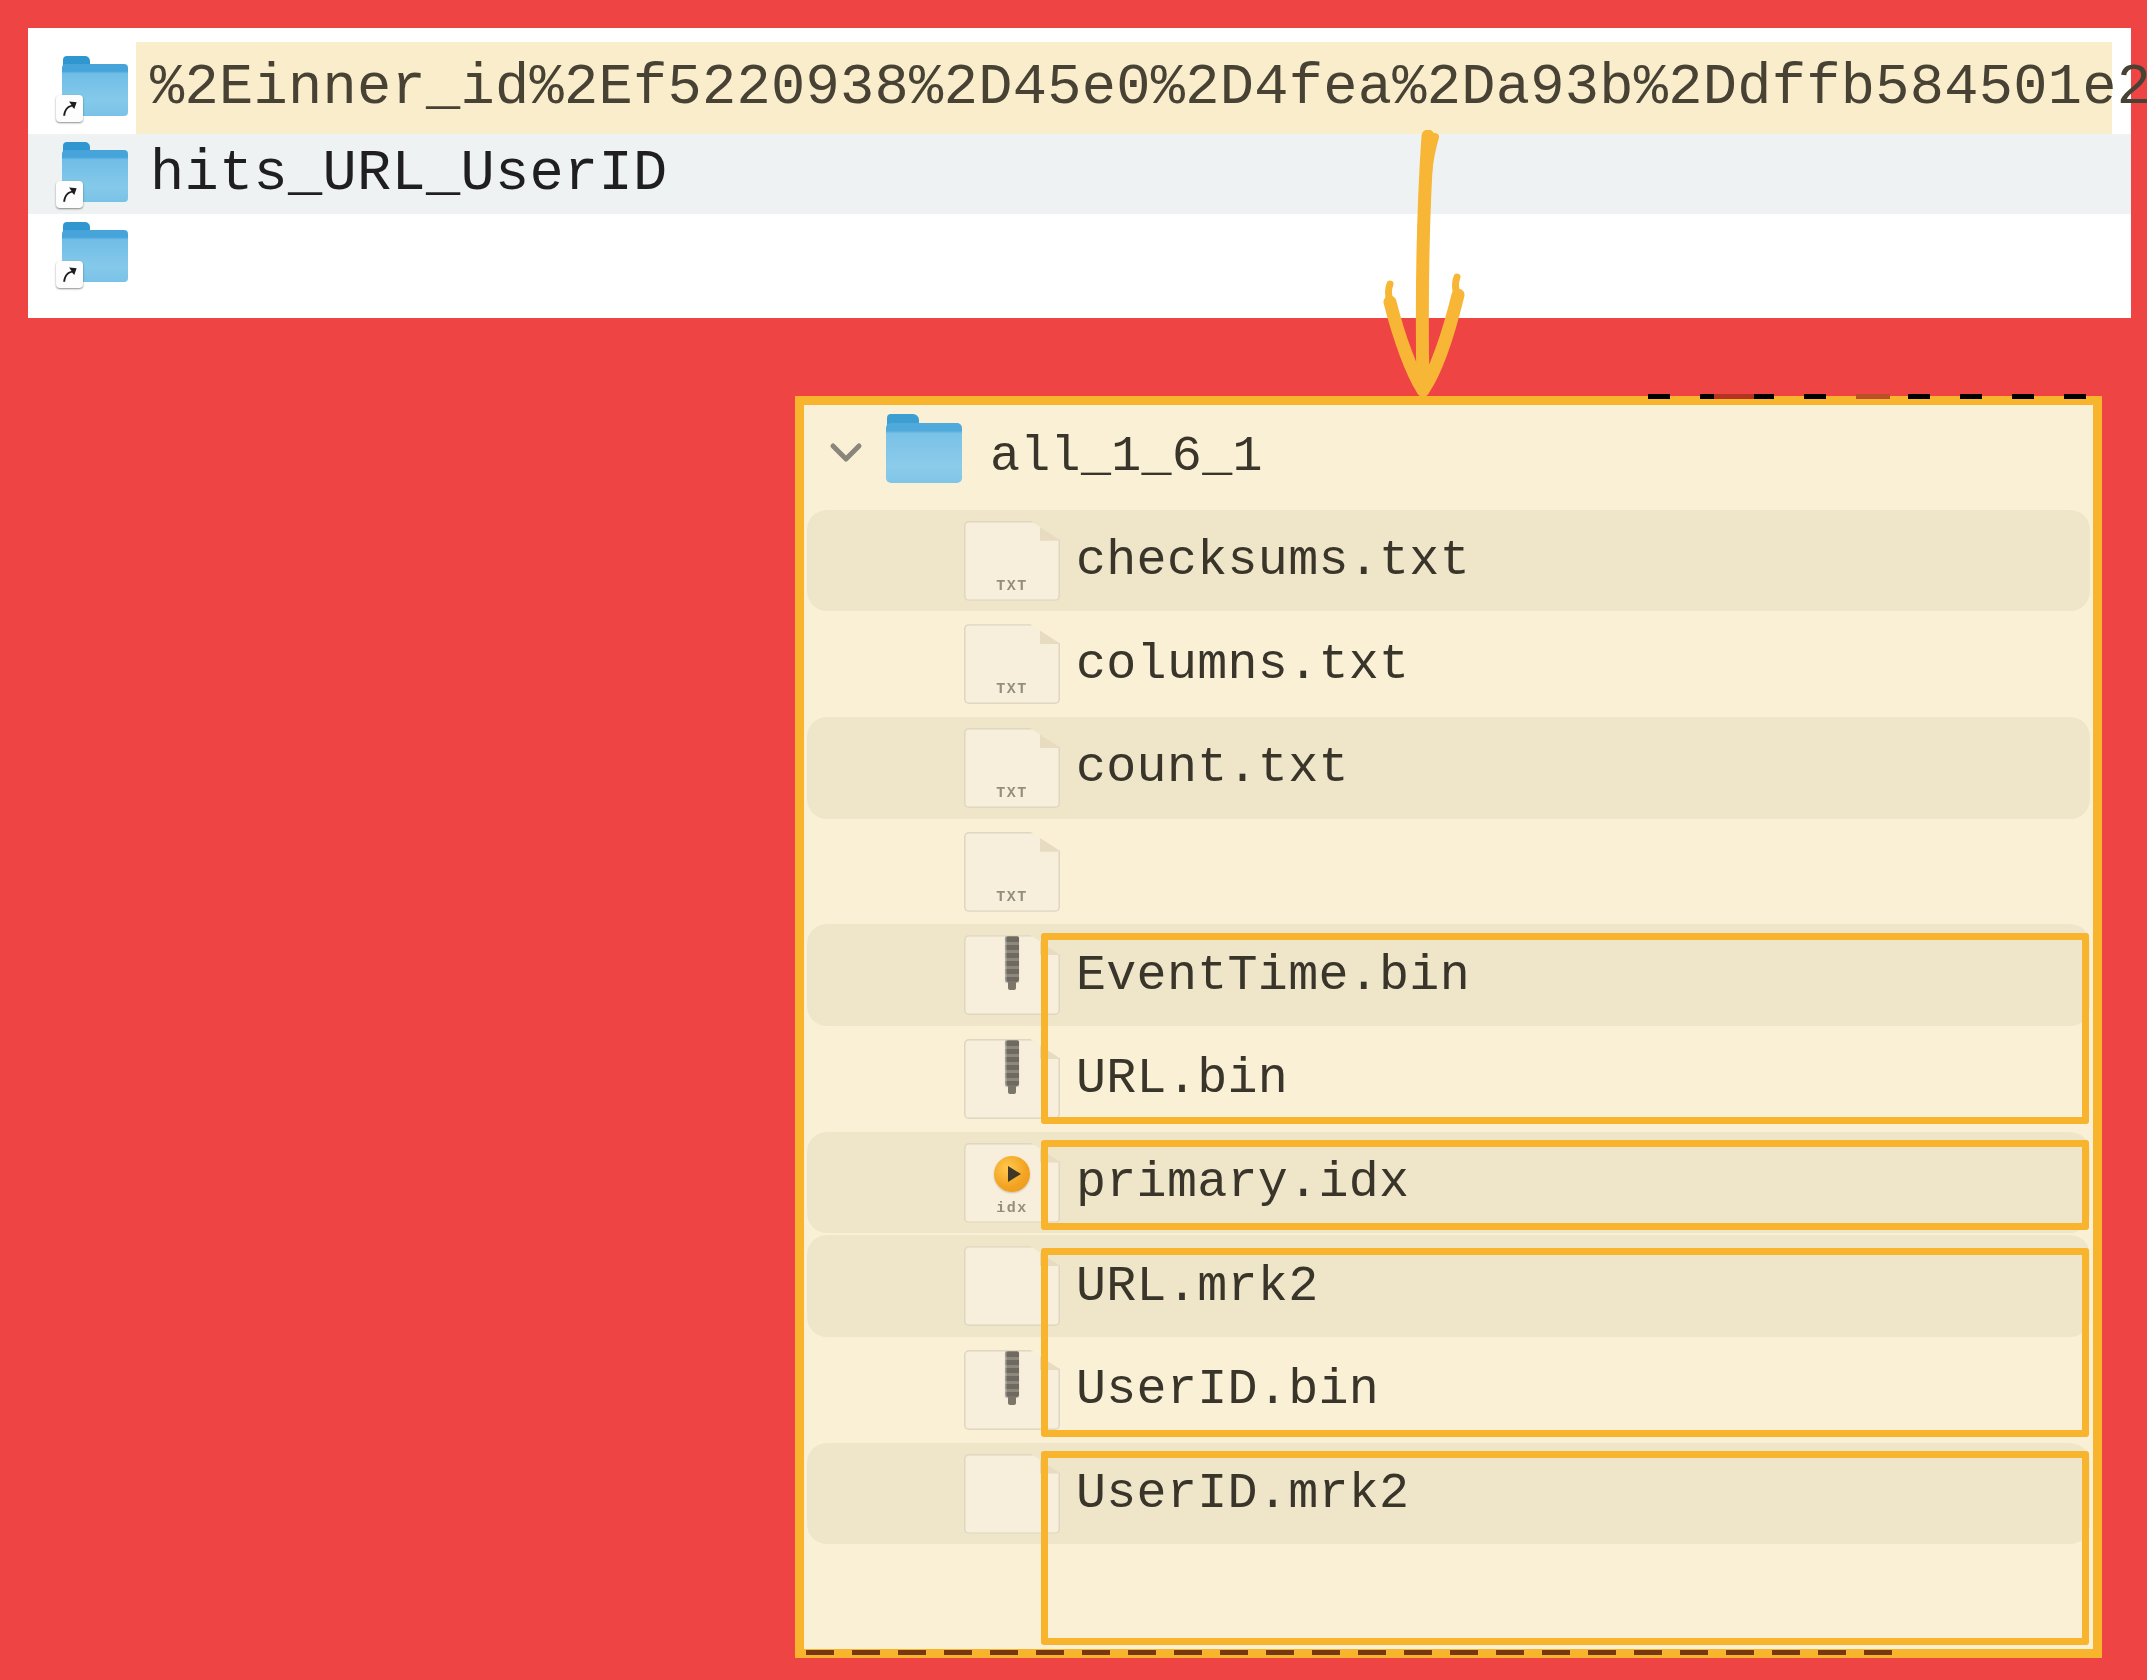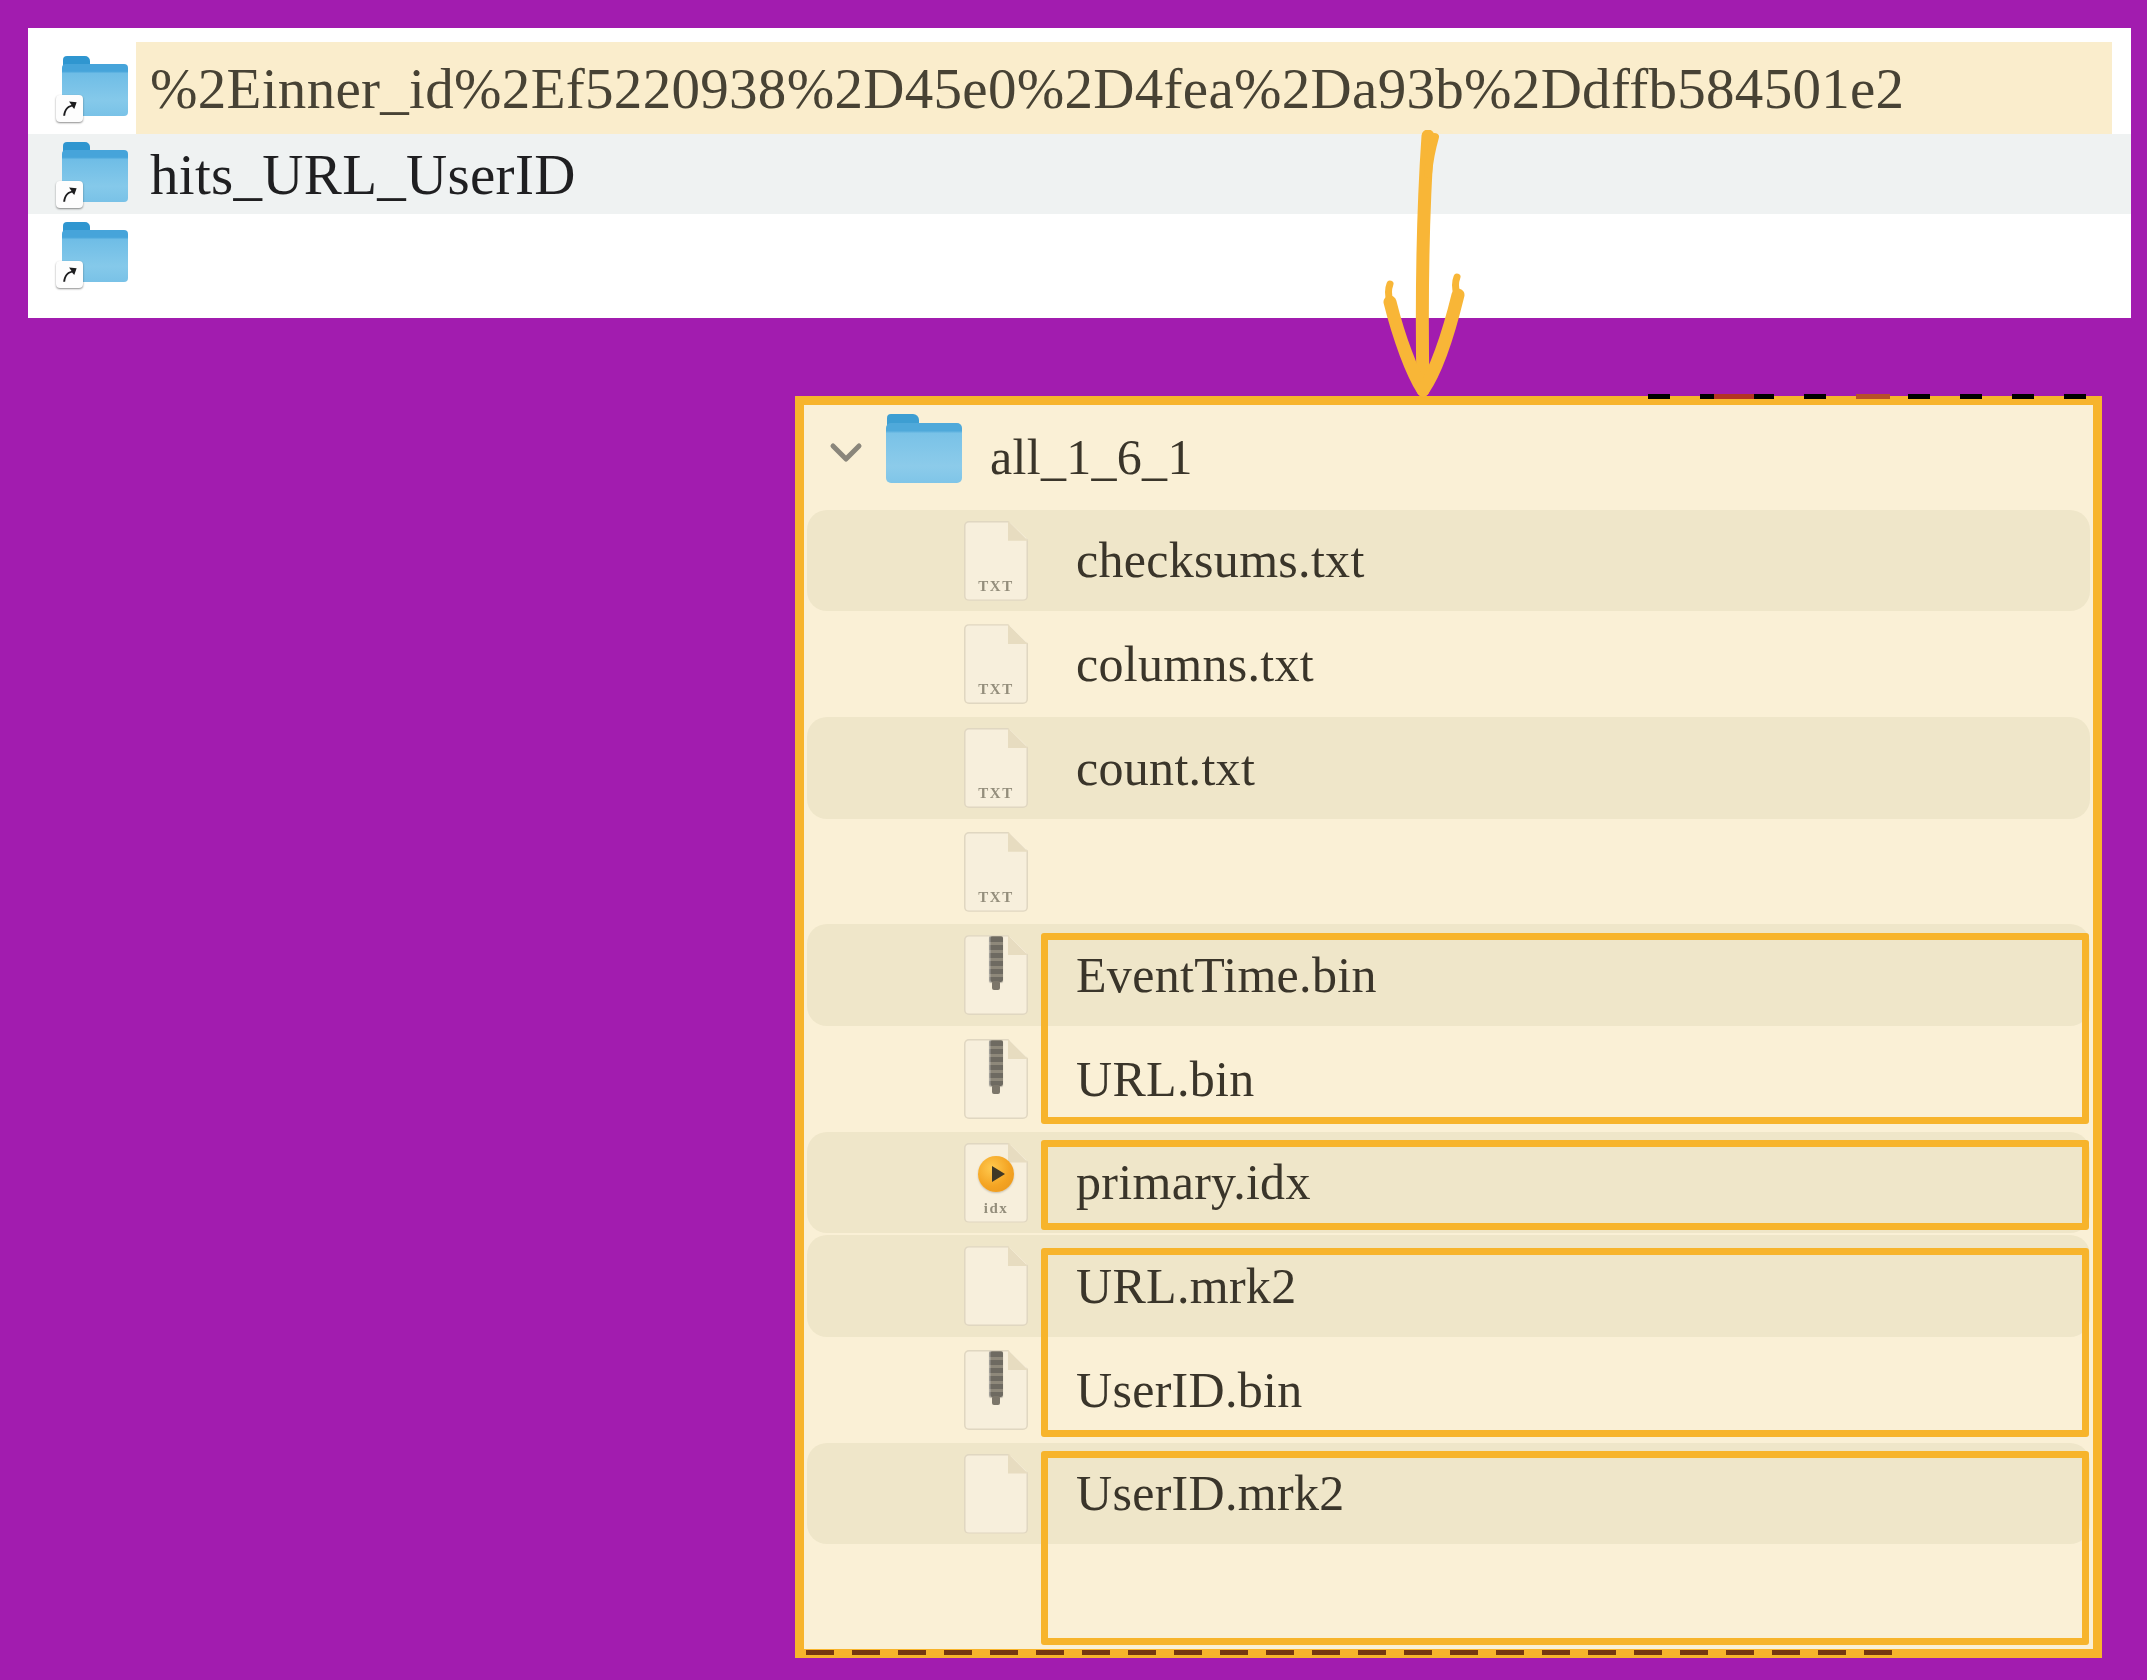--- a/index.html
+++ b/index.html
@@ -1,17 +1,17 @@
 <!DOCTYPE html>
 <html><head>
 <meta charset="utf-8">
 <style>
   html,body{margin:0;padding:0;background:#000;}
-  #canvas{position:relative;width:2147px;height:1680px;background:#a21caf;overflow:hidden;
-          font-family:Liberation Serif, serif;}
+  #canvas{position:relative;width:2147px;height:1680px;background:#ef4444;overflow:hidden;
+          font-family:Liberation Mono, monospace;}
 
   
   .top-section{position:absolute;left:28px;top:28px;width:2103px;height:290px;background:#ffffff;}
   .trow{position:absolute;left:0;right:0;}
   .trow-1{top:14px;height:92px;}
   .trow-2{top:106px;height:80px;background:#eff2f2;text-align:right;}
   .trow-3{top:186px;height:80px;background:#ffffff;}
   .trow .row-highlight{position:absolute;left:108px;right:19px;top:0;bottom:0;background:#faedcc;}
   .trow .tlabel{position:absolute;left:122px;top:0;bottom:0;display:flex;align-items:center;
                 font-size:57px;color:#1f1f21;letter-spacing:.3px;white-space:nowrap;}
@@ -51,21 +51,21 @@
   .chev{position:absolute;left:24px;top:36px;z-index:2;}
   .pfolder-ic{position:absolute;left:82px;top:18px;width:76px;height:60px;z-index:2;}
   .pfolder-ic .tab{position:absolute;top:-9px;left:1px;width:32px;height:15px;background:#3d9ed2;border-radius:4px 6px 0 0;}
   .pfolder-ic .bodyf{position:absolute;inset:0;border-radius:5px;
       background:linear-gradient(#4fa9da 0%,#4fa9da 13%,#79c2e7 17%,#8ccbea 72%,#7fc5e8 100%);}
 
   
   .page-ic{position:absolute;left:160px;top:12px;width:64px;height:80px;z-index:2;
       background:#f7efdc;border-radius:5px;
       clip-path:polygon(0 0,69% 0,100% 24%,100% 100%,0 100%);
-      box-shadow:inset 0 0 0 1.5px rgba(120,105,70,.18);}
+      box-shadow:inset 0 0 0 1.5px rgba(120,105,70,.18);padding-left:32px;}
   .page-ic .fold{position:absolute;top:0;right:0;width:20px;height:20px;background:#e7dcc0;
       clip-path:polygon(0 0,100% 100%,0 100%);}
   .page-ic .page-tag{position:absolute;bottom:6px;left:0;right:0;text-align:center;
       font-size:15px;font-weight:700;letter-spacing:1.5px;color:#948e7c;}
   .page-ic .zipper{position:absolute;top:1px;left:50%;transform:translateX(-50%);width:14px;height:46px;
       border-radius:2px;
       background:repeating-linear-gradient(0deg,#6e6a61 0 5px,#8e887a 5px 8px);
       box-shadow:inset 1.5px 0 0 rgba(255,255,255,.35), 0 1px 1px rgba(0,0,0,.25);}
   .page-ic .zipper:after{content:'';position:absolute;left:50%;transform:translateX(-50%);bottom:-8px;
       width:8px;height:9px;background:#7c766a;border-radius:2px;}

